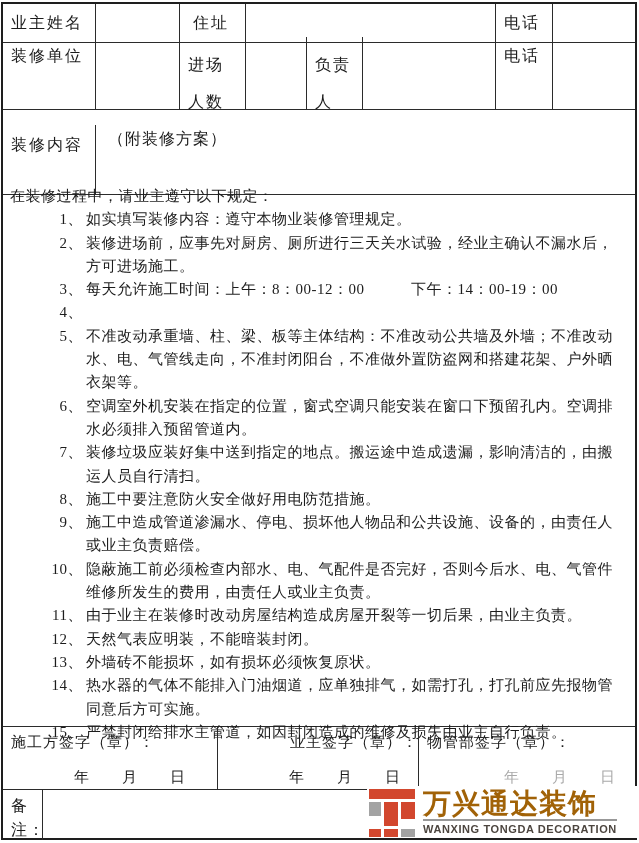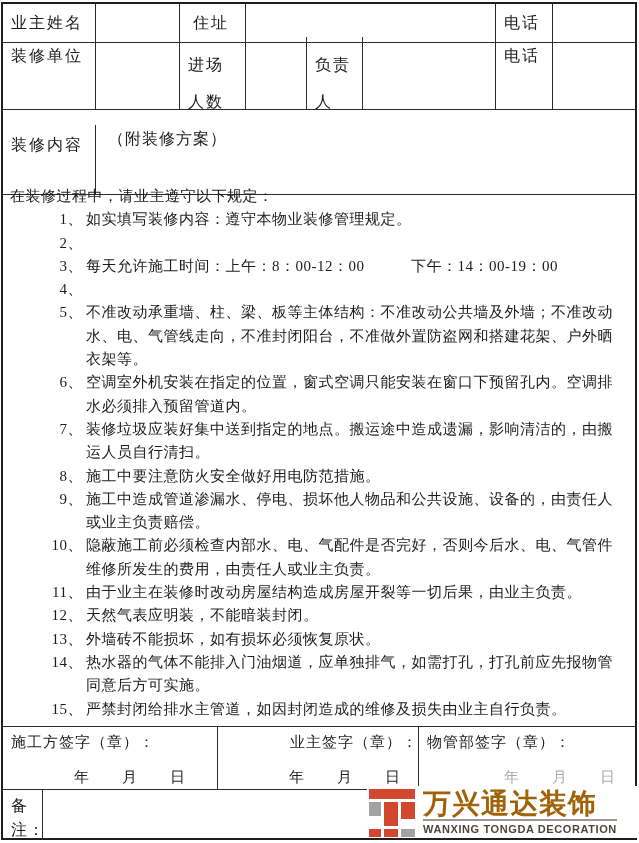--- a/index.html
+++ b/index.html
@@ -119,20 +119,21 @@
     </div>
 
     <div id="rules">
       <div>在装修过程中，请业主遵守以下规定：</div>
       <div class="rule">
           <span class="num">1、</span>
           <span class="rtext">如实填写装修内容：遵守本物业装修管理规定。</span>
         </div>
       <div class="rule">
           <span class="num">2、</span>
+          <span class="rtext">装修进场前，应事先对厨房、厕所进行三天关水试验，经业主确认不漏水后，方可进场施工。</span>
         </div>
       <div class="rule">
           <span class="num">3、</span>
           <span class="rtext">每天允许施工时间：上午：8：00-12：00　　　下午：14：00-19：00</span>
         </div>
       <div class="rule">
           <span class="num">4、</span>
         </div>
       <div class="rule">
           <span class="num">5、</span>

